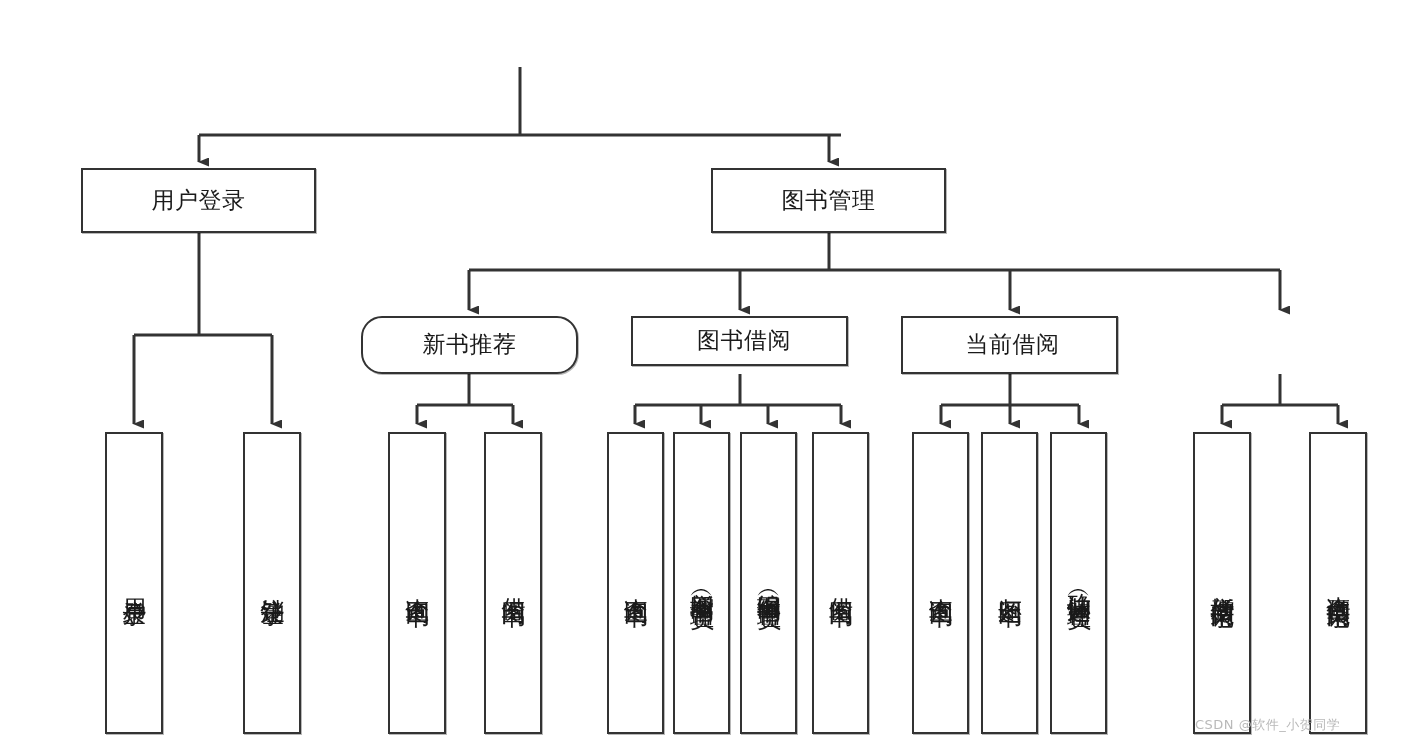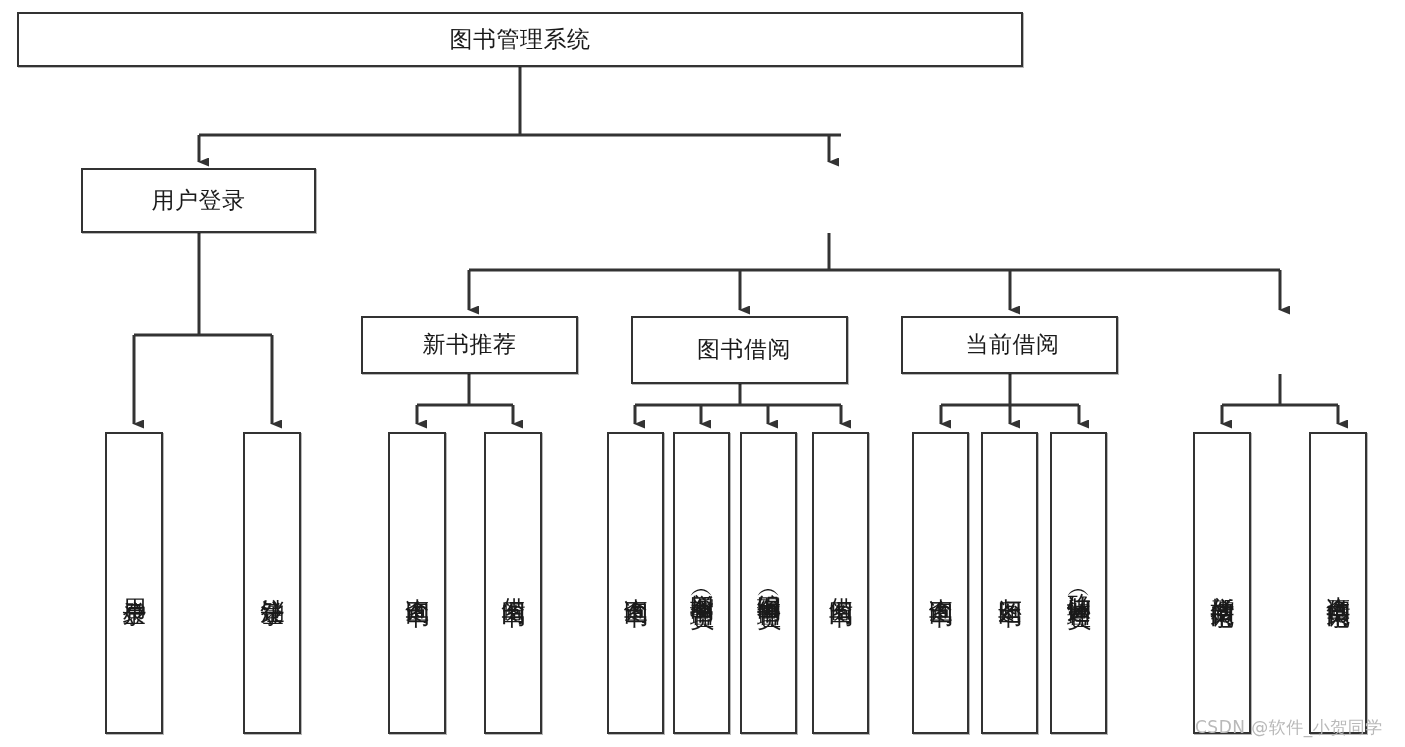--- a/index.html
+++ b/index.html
@@ -57,21 +57,21 @@
   .node.vert .node-label {
     writing-mode: vertical-rl;
     text-orientation: upright;
     font-size: 24px;
     line-height: 1.12;
     letter-spacing: 2px;
     white-space: nowrap;
   }
   .watermark {
     position: absolute;
-    font-size: 17px;
+    font-size: 13px;
     color: #b9b9b9;
     white-space: nowrap;
     letter-spacing: 0.5px;
   }
 </style>
 </head>
 <body>
 
 <div id="canvas">
 
@@ -118,32 +118,32 @@
       <path d="M1010,405 L1010,424" marker-end="url(#arrowhead)"></path>
       <path d="M1079,405 L1079,424" marker-end="url(#arrowhead)"></path>
 
       <path d="M1280,374 L1280,405"></path>
       <path d="M1222,405 L1338,405"></path>
       <path d="M1222,405 L1222,424" marker-end="url(#arrowhead)"></path>
       <path d="M1338,405 L1338,424" marker-end="url(#arrowhead)"></path>
     </g>
   </svg>
 
-  <div class="node root horiz" style="left:17px; top:12px; width:1006px; height:55px;">
-    <span class="node-label">图书管理系统</span>
-  </div>
 
   <div class="node horiz" style="left:81px; top:168px; width:235px; height:65px;">
     <span class="node-label">用户登录</span>
   </div>
+  <div class="node horiz" style="left:711px; top:168px; width:235px; height:65px;">
+    <span class="node-label">图书管理</span>
+  </div>
 
-  <div class="node horiz" style="left:361px; top:316px; width:217px; height:58px;">
+  <div class="node horiz" style="left:361px; top:316px; width:217px; height:58px;border-radius:21px;">
     <span class="node-label">新书推荐</span>
   </div>
-  <div class="node horiz" style="left:631px; top:316px; width:217px; height:68px;padding-left:9px;">
+  <div class="node horiz" style="left:631px; top:316px; width:217px; height:50px;padding-left:9px;">
     <span class="node-label">图书借阅</span>
   </div>
   <div class="node horiz" style="left:901px; top:316px; width:217px; height:58px;padding-left:6px;">
     <span class="node-label">当前借阅</span>
   </div>
 
   <div class="node vert" style="left:105px; top:432px; width:58px; height:302px;">
     <span class="node-label">用户登录</span>
   </div>
   <div class="node vert" style="left:243px; top:432px; width:58px; height:302px;">

